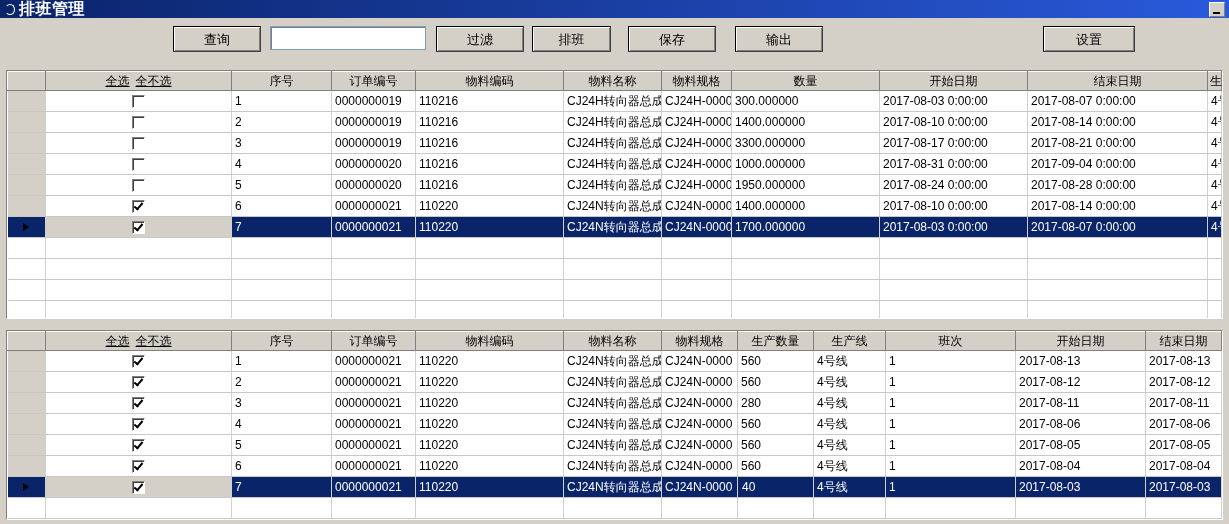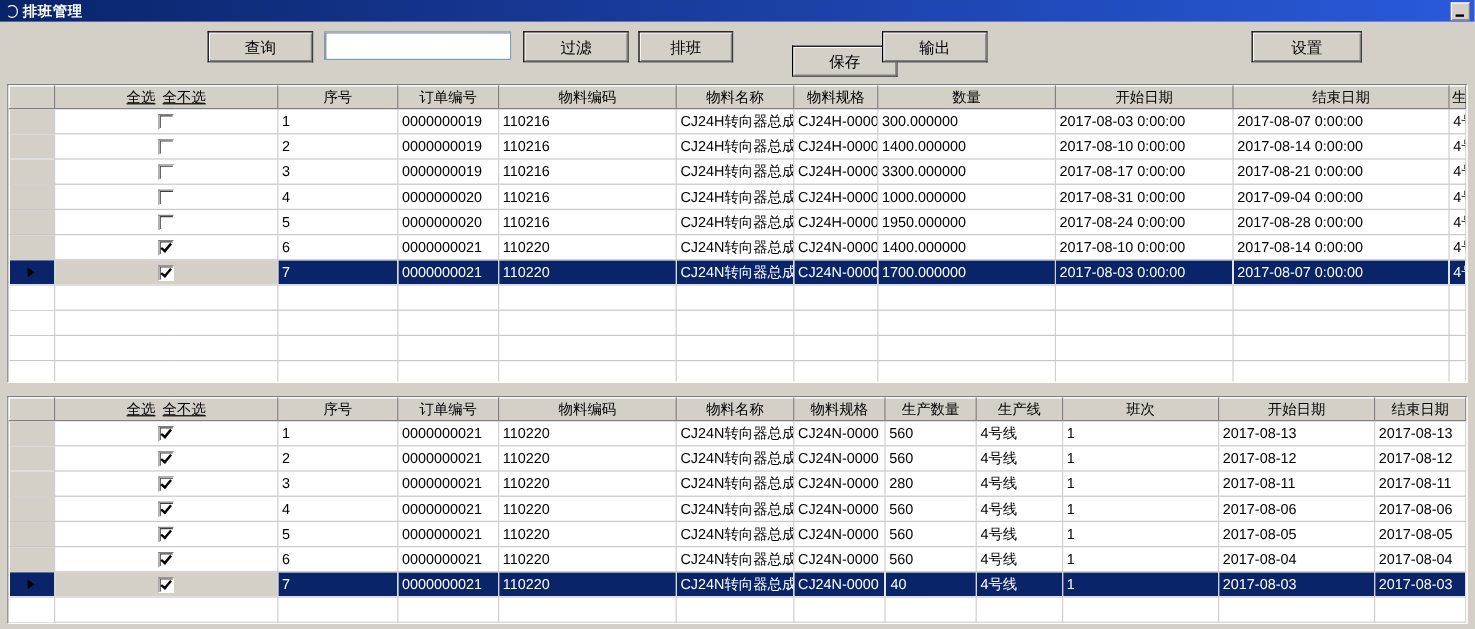--- a/index.html
+++ b/index.html
@@ -16,21 +16,21 @@
     overflow: hidden;
   }
   
   .titlebar {
     height: 18px;
     background: linear-gradient(to right, #0a246a, #2a5adb);
     display: flex;
     align-items: center;
     padding: 0 2px;
     color: #ffffff;
-    font-size: 12px;
+    font-size: 16px;
     font-weight: bold;
   }
   .title-icon {
     width: 14px;
     height: 14px;
     margin-right: 3px;
     display: inline-block;
     position: relative;
   }
   .title-icon::before {
@@ -208,21 +208,21 @@
     <span class="title-buttons">
       <span class="tbtn min"></span>
     </span>
   </div>
 
   <div class="toolbar">
     <button class="btn" style="left:173px; top:8px; width:88px;">查询</button>
     <input class="txtinput" type="text" value="" style="">
     <button class="btn" style="left:436px; top:8px; width:88px;font-family:Liberation Serif, serif;">过滤</button>
     <button class="btn" style="left:532px; top:8px; width:79px;">排班</button>
-    <button class="btn" style="left:628px; top:20px; width:88px;margin-left:32px;">保存</button>
+    <button class="btn" style="left:628px; top:8px; width:88px;">保存</button>
     <button class="btn" style="left:735px; top:8px; width:88px;">输出</button>
     <button class="btn" style="left:1043px; top:8px; width:92px;">设置</button>
   </div>
 
   <div class="grid-wrap" id="grid1">
     <table class="grid">
       <colgroup>
         <col style="width:38px">
           <col style="width:100px">
           <col style="width:86px">

